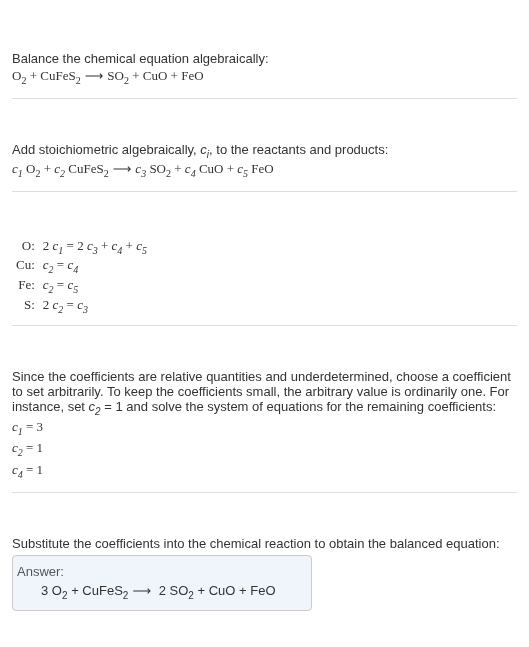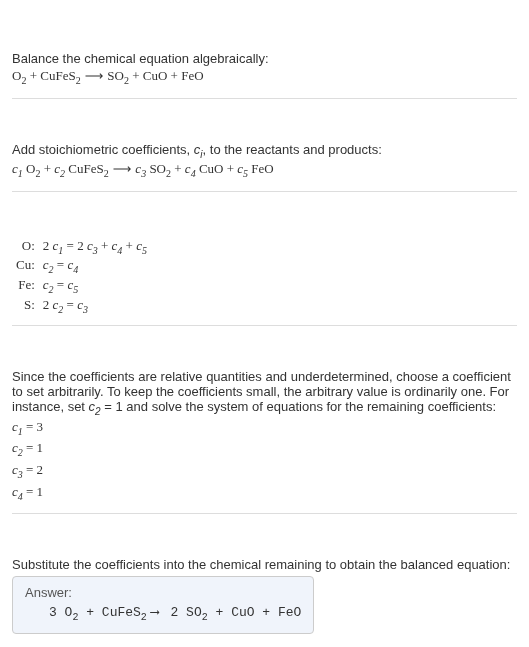--- a/index.html
+++ b/index.html
@@ -37,51 +37,51 @@
       padding: 1px 4px;
       font-family: "Times New Roman", serif;
       font-size: 13px;
       vertical-align: baseline;
     }
     .atoms-table td.elem { text-align: right; }
     .answer-box {
       border: 1px solid #ccc;
       border-radius: 4px;
       background: #f0f4fb;
-      padding: 8px 12px 10px 12px;
+      padding: 8px 12px 10px 4px;
       display: inline-block;
       min-width: 300px;
       margin-top: 4px;
     }
     .answer-title {
       font-size: 13px;
       color: #555;
       margin-bottom: 4px;
     }
     .answer-eq {
-      font-family: Liberation Mono, monospace;
+      font-family: Liberation Sans, sans-serif;
       font-size: 13px;
       padding-left: 24px;
     }
   </style>
 </head>
 <body>
 
 <div class="section">
   <div>Balance the chemical equation algebraically:</div>
   <div class="eq">
     <span>O</span><span class="sub">2</span><span> + </span><span>CuFeS</span><span class="sub">2</span><span class="arrow">⟶</span><span>SO</span><span class="sub">2</span><span> + </span><span>CuO</span><span> + </span><span>FeO</span>
   </div>
 </div>
 
 <hr class="divider">
 
 <div class="section">
   <div>
-    <span>Add stoichiometric coefficients, </span><span class="ital"><span>c</span><span class="sub">i</span></span><span>, to the reactants and products:</span>
+    <span>Add stoichiometric algebraically, </span><span class="ital"><span>c</span><span class="sub">i</span></span><span>, to the reactants and products:</span>
   </div>
   <div class="eq">
     <span class="ital"><span>c</span><span class="sub">1</span></span><span> </span><span>O</span><span class="sub">2</span><span> + </span><span class="ital"><span>c</span><span class="sub">2</span></span><span> </span><span>CuFeS</span><span class="sub">2</span><span class="arrow">⟶</span><span class="ital"><span>c</span><span class="sub">3</span></span><span> </span><span>SO</span><span class="sub">2</span><span> + </span><span class="ital"><span>c</span><span class="sub">4</span></span><span> </span><span>CuO</span><span> + </span><span class="ital"><span>c</span><span class="sub">5</span></span><span> </span><span>FeO</span>
   </div>
 </div>
 
 <hr class="divider">
 
 <div class="section">
   <table class="atoms-table">
@@ -107,27 +107,26 @@
 </div>
 
 <hr class="divider">
 
 <div class="section">
   <div>
     <span>Since the coefficients are relative quantities and underdetermined, choose a coefficient to set arbitrarily. To keep the coefficients small, the arbitrary value is ordinarily one. For instance, set </span><span class="ital"><span>c</span><span class="sub">2</span></span><span> = 1 and solve the system of equations for the remaining coefficients:</span>
   </div>
   <div class="eq"><span class="ital"><span>c</span><span class="sub">1</span></span><span> = 3</span></div>
   <div class="eq"><span class="ital"><span>c</span><span class="sub">2</span></span><span> = 1</span></div>
-  <div class="eq"><span class="ital"><span>c</span><span class="sub">3</span></span><span> = 2</span></div>
   <div class="eq"><span class="ital"><span>c</span><span class="sub">4</span></span><span> = 1</span></div>
 </div>
 
 <hr class="divider">
 
 <div class="section">
-  <div>Substitute the coefficients into the chemical remaining to obtain the balanced equation:</div>
+  <div>Substitute the coefficients into the chemical reaction to obtain the balanced equation:</div>
   <div class="answer-box">
     <div class="answer-title">Answer:</div>
     <div class="answer-eq">
       <span>3 </span><span>O</span><span class="sub">2</span><span> + </span><span>CuFeS</span><span class="sub">2</span><span class="arrow">⟶</span><span> 2 </span><span>SO</span><span class="sub">2</span><span> + </span><span>CuO</span><span> + </span><span>FeO</span>
     </div>
   </div>
 </div>
 
 </body></html>

